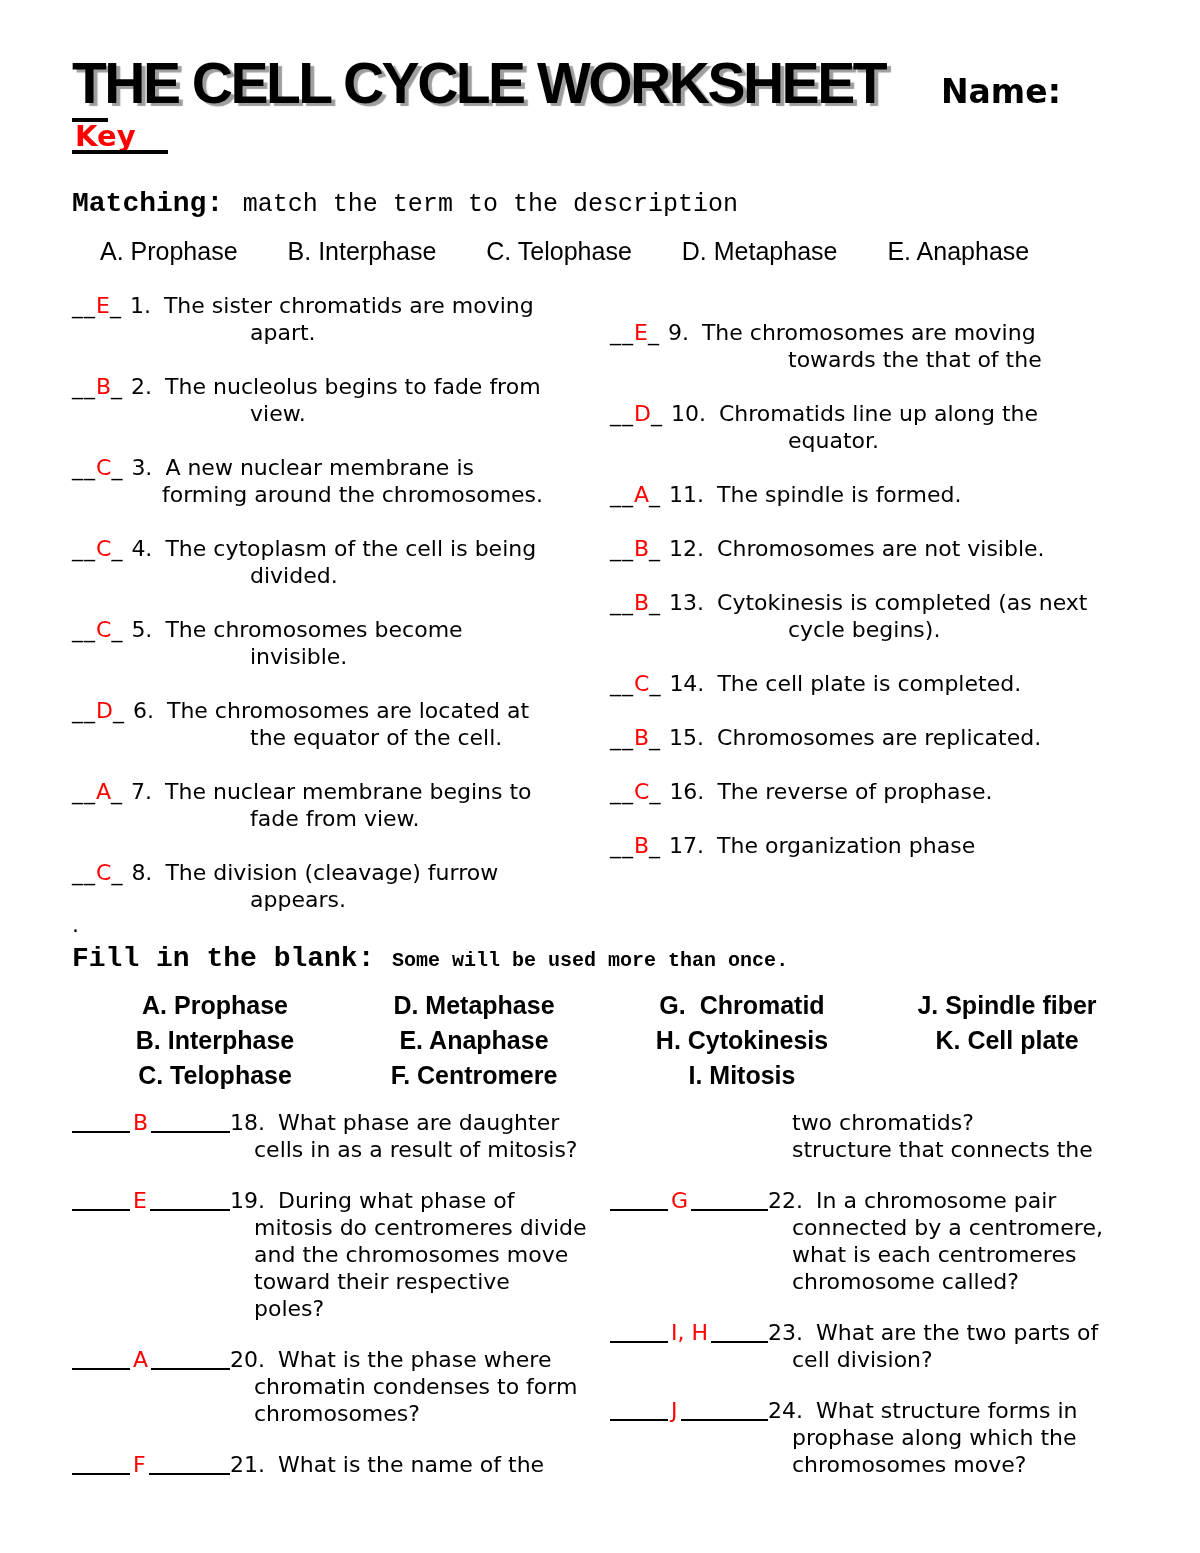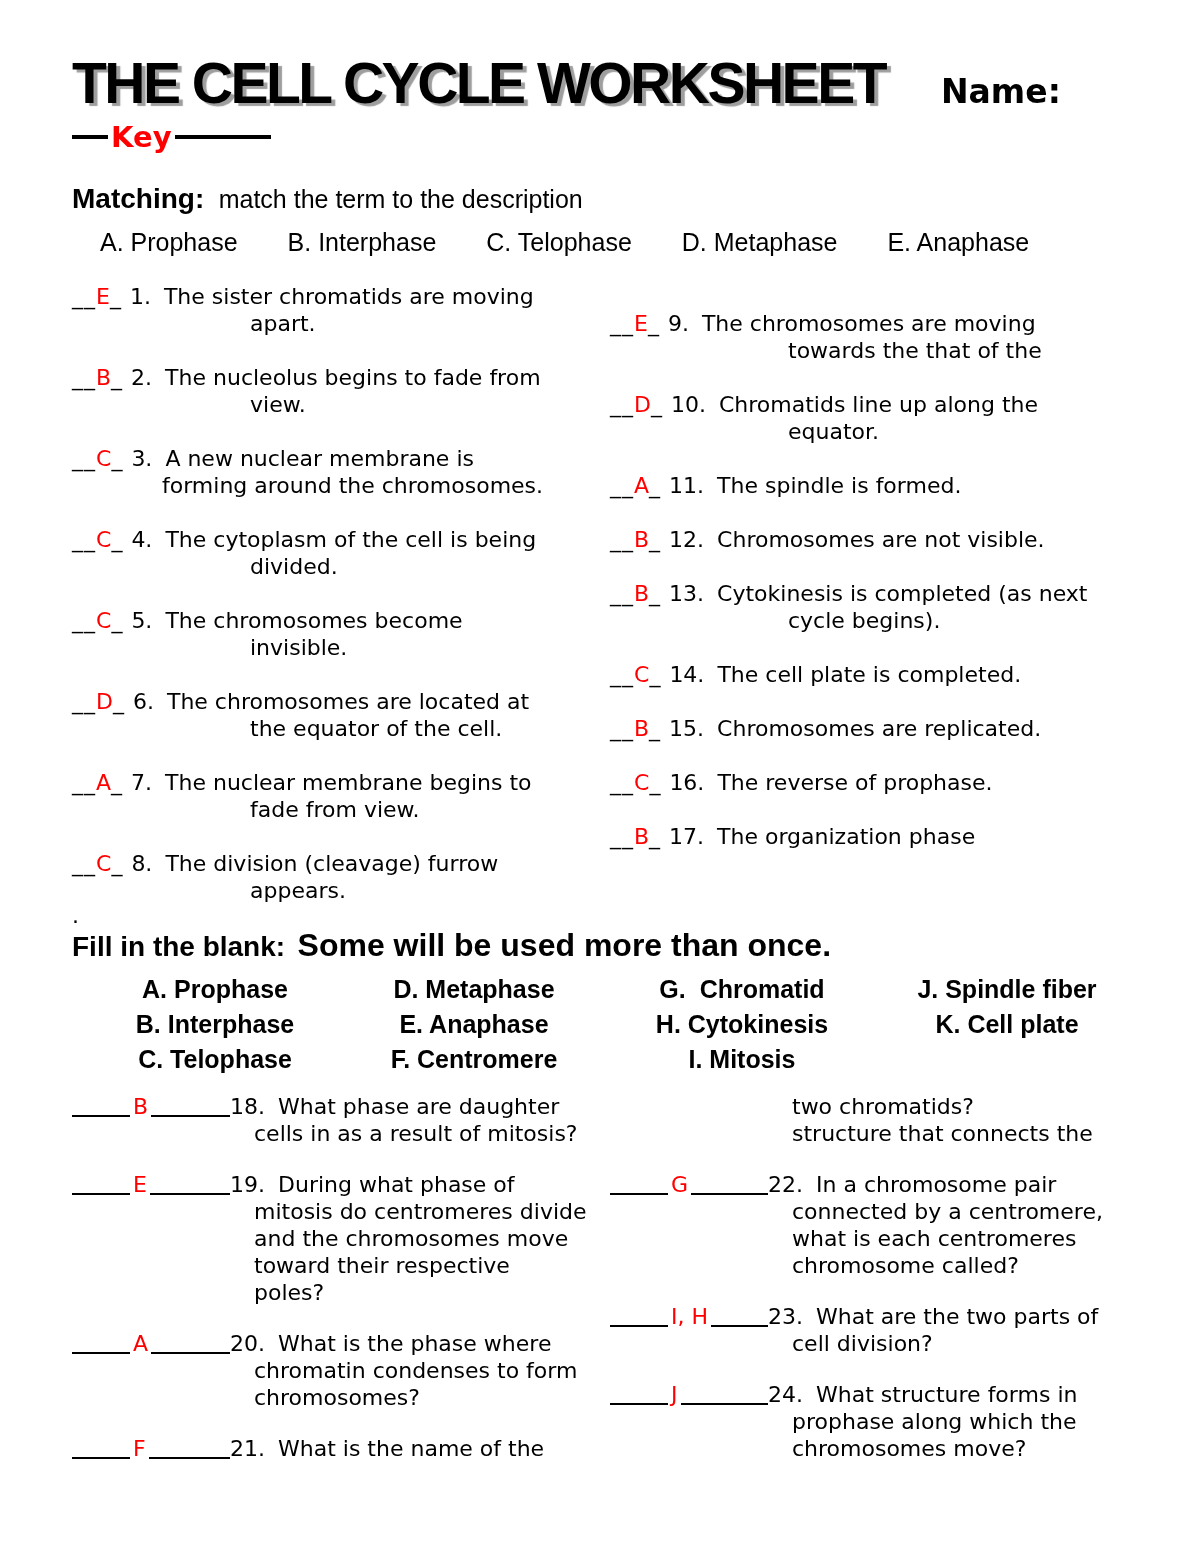--- a/index.html
+++ b/index.html
@@ -12,31 +12,31 @@
 
   
   .title-row { display:flex; align-items:baseline; }
   .doc-title {
     margin:0; font-family:"Liberation Sans", sans-serif;
     font-size:57px; font-weight:bold; letter-spacing:-2.5px; line-height:1.05;
     white-space:nowrap; text-shadow:4px 3px 1px #9e9e9e;
   }
   .name-label { font-size:33px; font-weight:bold; margin-left:56px; white-space:nowrap; }
 
-  .key-line { display:flex; align-items:center; height:40px; margin-top:2px; }
+  .key-line { display:flex; align-items:flex-start; height:40px; margin-top:2px;flex-direction:column; }
   .key-seg { border-bottom:4px solid #000; height:6px; }
   .key-seg.pre  { width:36px; }
   .key-seg.post { width:96px; }
   .key-text { color:#ff0000; font-weight:bold; font-size:29px; line-height:1; padding:0 3px; margin-bottom:-3px; }
 
   
-  .sec-heading { margin-top:26px; font-family:Liberation Sans, sans-serif; line-height:34px; }
+  .sec-heading { margin-top:26px; font-family:Liberation Mono, monospace; line-height:44px; }
   .h-bold { font-size:28px; font-weight:bold; }
   .h-desc { font-size:25px; margin-left:10px; }
-  .h-sub  { font-size:32px; font-weight:bold; margin-left:8px; }
+  .h-sub  { font-size:20px; font-weight:bold; margin-left:8px; }
 
   .options-row {
     display:flex; gap:50px; padding-left:28px; margin-top:6px;
     font-family:"Liberation Sans", sans-serif; font-size:25px; line-height:33px; white-space:pre;
   }
 
   
   .match-grid { display:grid; grid-template-columns:538px 1fr; margin-top:24px; }
   .col-right { padding-top:27px; }
   .m-item { font-size:22px; line-height:27px; margin-bottom:27px; }

